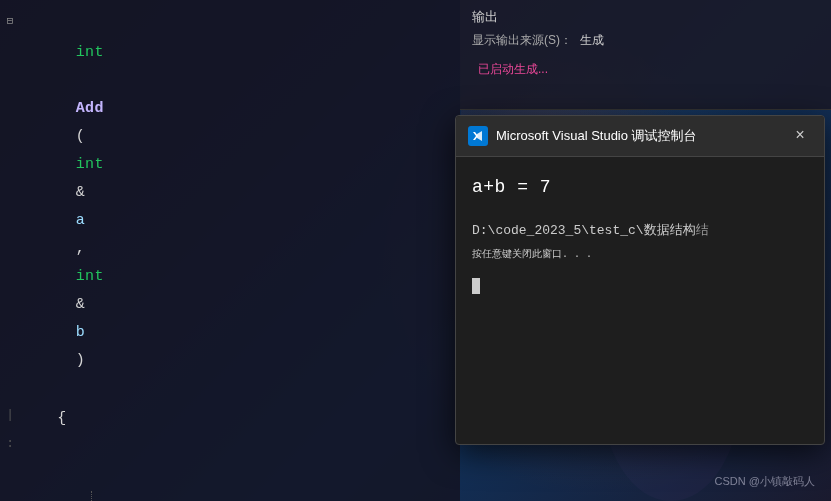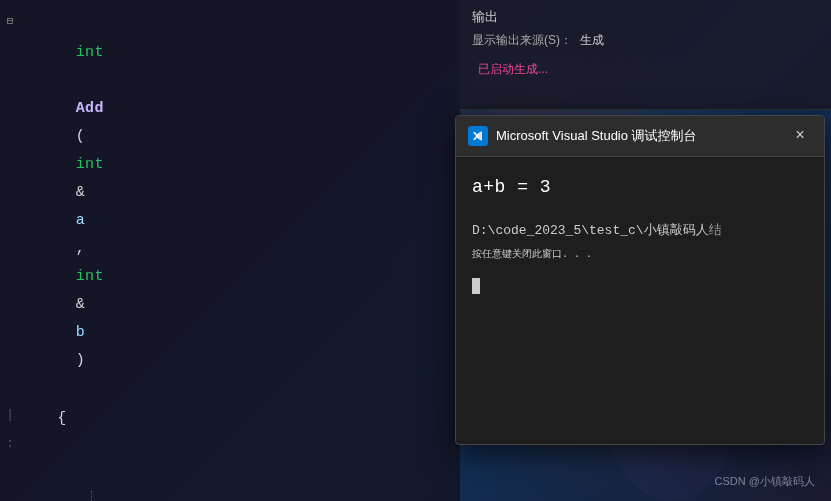--- a/index.html
+++ b/index.html
@@ -339,23 +339,23 @@
           <rect width="14" height="14" fill="#0078d4" rx="2"></rect>
           <path d="M2 3 L5 7 L2 11 L4 11 L7 7 L4 3 Z" fill="white"></path>
           <path d="M6 5 L11 2 L11 12 L6 9 L6 5 Z" fill="white" opacity="0.85"></path>
         </svg>
       </div>
       <span class="dialog-title-text">Microsoft Visual Studio 调试控制台</span>
     </div>
     <div class="dialog-close">×</div>
   </div>
   <div class="dialog-content">
-    <div class="dialog-result">a+b = 3</div>
+    <div class="dialog-result">a+b = 7</div>
     <div class="dialog-path">
-      <span>D:\code_2023_5\test_c\小镇敲码人</span><span style="color:#999;">结</span>
+      <span>D:\code_2023_5\test_c\数据结构</span><span style="color:#999;">结</span>
     </div>
     <div class="dialog-press-key">
       <span>按任意键关闭此窗口. . .</span>
     </div>
     <div>
       <span class="dialog-cursor"></span>
     </div>
   </div>
 </div>
 

